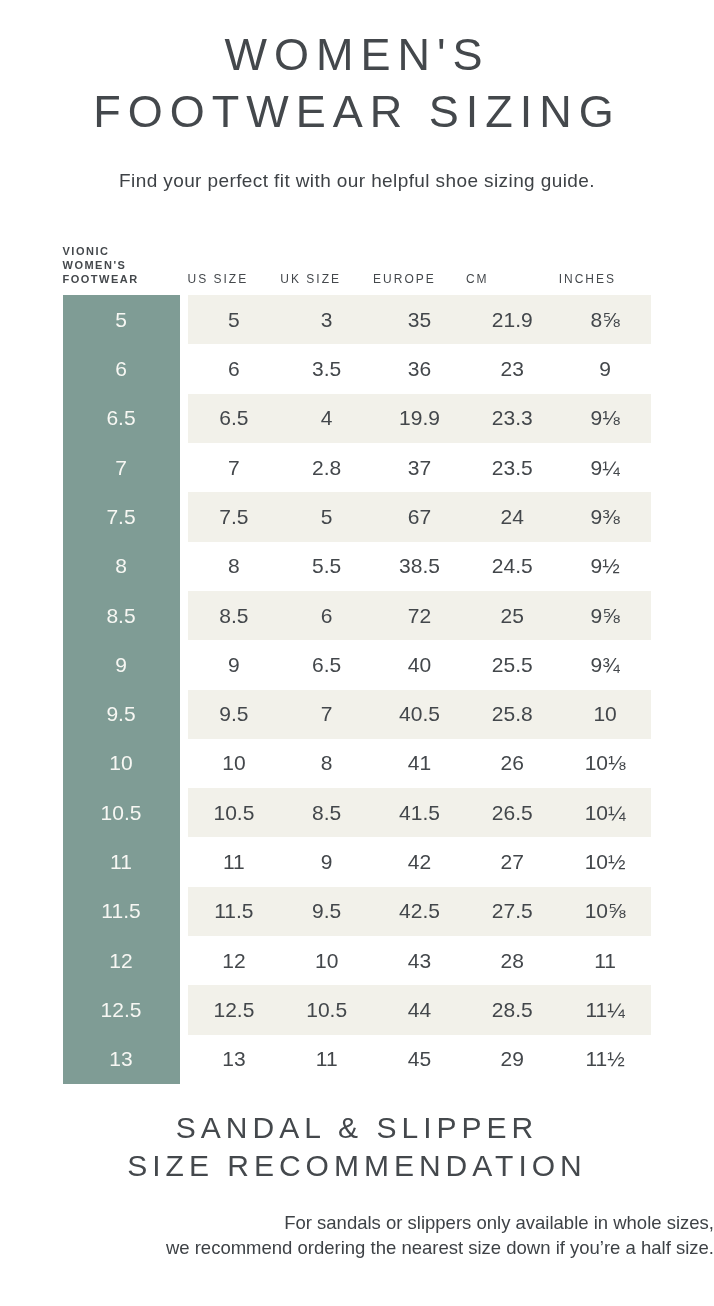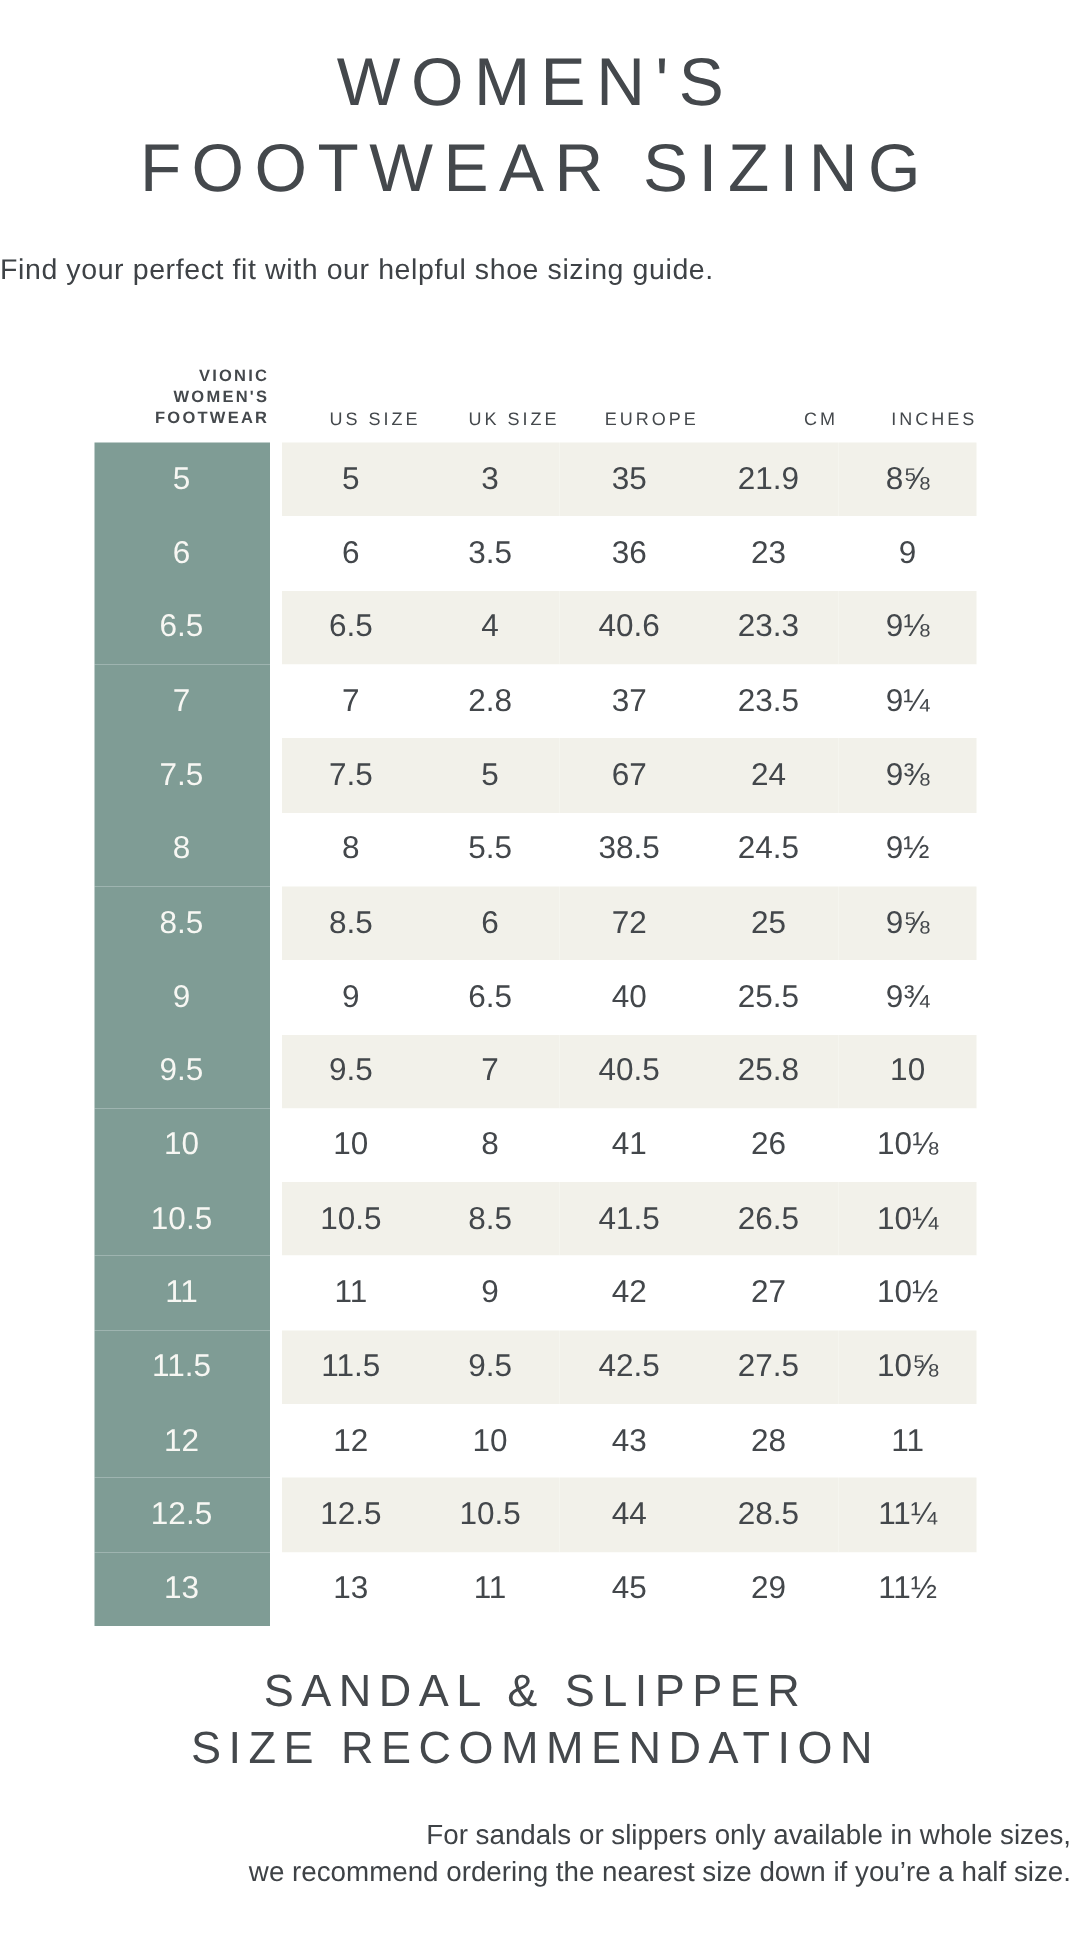--- a/index.html
+++ b/index.html
@@ -20,38 +20,39 @@
     text-align: center;
     font-size: 45px;
     font-weight: 400;
     letter-spacing: 7px;
     line-height: 57px;
     color: #44484C;
   }
   .title .line { display: block; }
   .subtitle {
     margin-top: 12px;
+    text-align: center;
     font-size: 19px;
     letter-spacing: 0.4px;
     color: #3E4246;
   }
 
   
   .table-wrap {
     width: 589px;
     margin: 52px auto 0 auto;
   }
   .head-row {
     display: flex;
     align-items: flex-end;
     padding-bottom: 9px;
   }
   .head-cell {
     flex: 1;
-    text-align: right;
+    text-align: left;
     font-size: 12px;
     letter-spacing: 2px;
     color: #44484C;
   }
   .head-cell.corner {
     flex: none;
     width: 117px;
     margin-right: 8px;
     font-size: 11px;
     line-height: 14px;
@@ -140,21 +141,21 @@
           <div class="cell c1">6</div>
           <div class="cell c2">3.5</div>
           <div class="cell c3">36</div>
           <div class="cell c4">23</div>
           <div class="cell c5">9</div>
         </div>
         <div class="row alt">
           <div class="cell c0">6.5</div>
           <div class="cell c1">6.5</div>
           <div class="cell c2">4</div>
-          <div class="cell c3">40.6</div>
+          <div class="cell c3">19.9</div>
           <div class="cell c4">23.3</div>
           <div class="cell c5">9⅛</div>
         </div>
         <div class="row">
           <div class="cell c0">7</div>
           <div class="cell c1">7</div>
           <div class="cell c2">2.8</div>
           <div class="cell c3">37</div>
           <div class="cell c4">23.5</div>
           <div class="cell c5">9¼</div>

